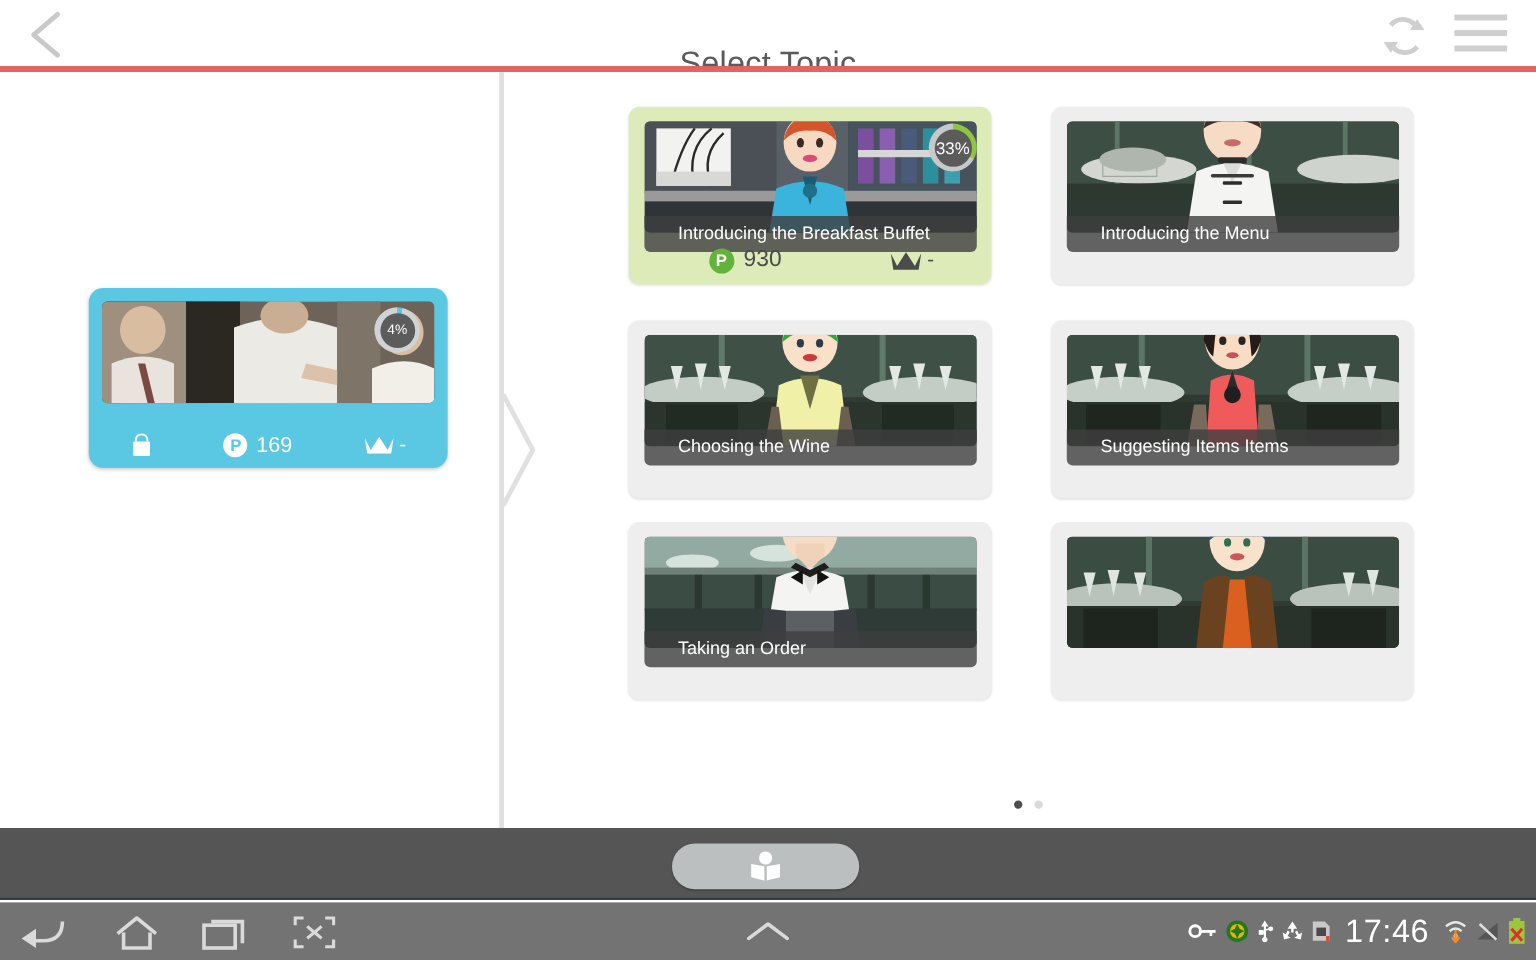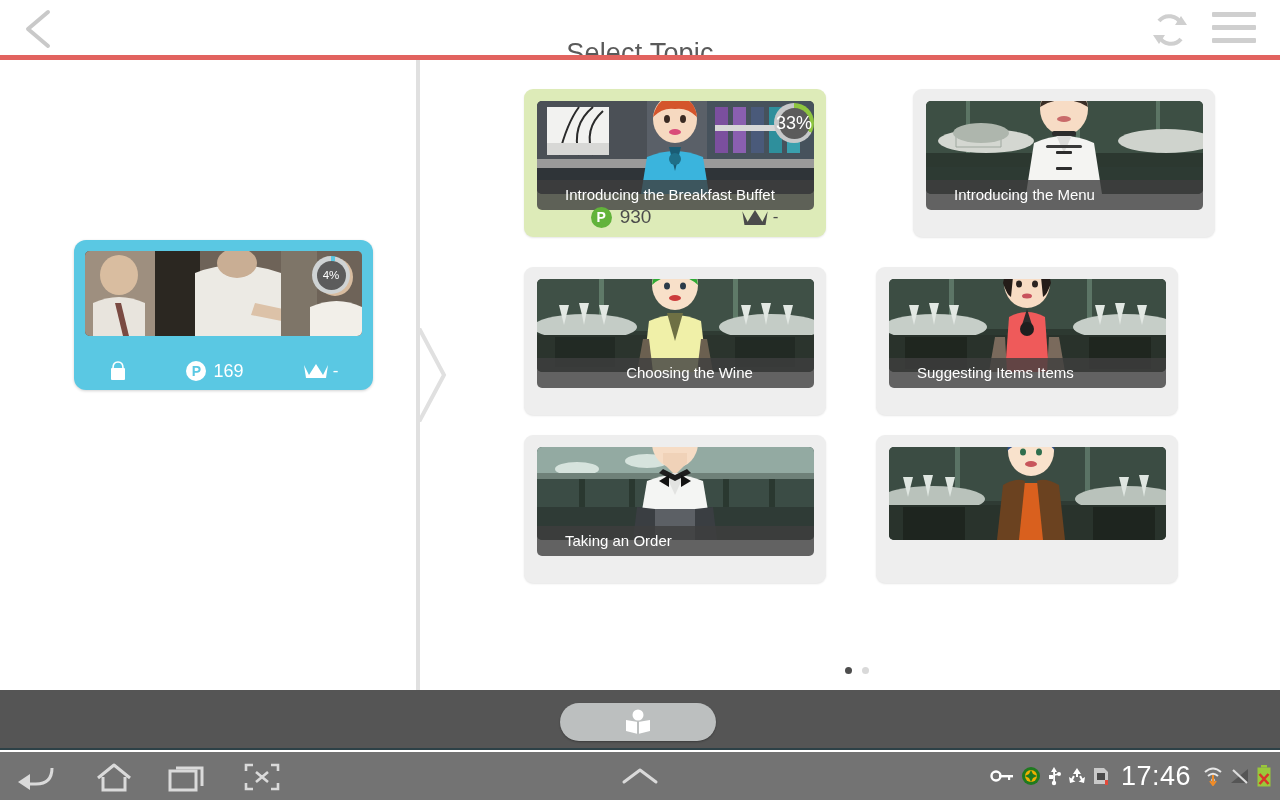--- a/index.html
+++ b/index.html
@@ -131,21 +131,21 @@
     padding-left: 28px; white-space: nowrap; overflow: hidden;
   }
   .topic-progress {
     position: absolute; right: 12px; top: 14px; width: 40px; height: 40px;
     border-radius: 50%;
     background: conic-gradient(#8ec63f 0deg 118.8deg, #c6c8c9 118.8deg 360deg);
     display: flex; align-items: center; justify-content: center;
   }
   .topic-progress .inner {
     width: 31px; height: 31px; border-radius: 50%;
-    background: #5b5b5b; color: #fff; font-size: 18px;
+    background: #5b5b5b; color: #fff; font-size: 14px;
     display: flex; align-items: center; justify-content: center;
   }
   .topic-footer {
     position: absolute; left: 13px; top: 112px; width: 277px; height: 32px;
     display: flex; align-items: center;
   }
   .tf-pts { width: 168px; display: flex; align-items: center; justify-content: center; }
   .tf-crown { width: 109px; display: flex; align-items: center; justify-content: center; }
   .pts-badge-green {
     width: 21px; height: 21px; border-radius: 50%;
@@ -319,21 +319,21 @@
         </div>
         <div class="tf-crown">
           <svg width="28" height="19" viewBox="0 0 26 18">
             <path d="M1 3 L6 13 L13 2 L20 13 L25 3 L23 16 L3 16 Z" fill="#4b4b4b"></path>
           </svg>
           <span class="crown-dash-dark">-</span>
         </div>
       </div>
     </div>
 
-    <div class="topic-card" style="left:352px; top:0px;margin-left:37px;">
+    <div class="topic-card" style="left:352px; top:0px;">
       <div class="topic-thumb">
         <svg width="277" height="93" viewBox="0 0 277 93">
           <rect width="277" height="93" fill="#334038"></rect>
           <rect x="0" y="0" width="277" height="55" fill="#3d4f44"></rect>
           <rect x="40" y="0" width="4" height="55" fill="#5c7565"></rect>
           <rect x="150" y="0" width="4" height="55" fill="#5c7565"></rect>
           <rect x="230" y="0" width="4" height="55" fill="#5c7565"></rect>
           <ellipse cx="60" cy="40" rx="48" ry="12" fill="#d4d7d1"></ellipse>
           <ellipse cx="240" cy="40" rx="48" ry="12" fill="#cfd3cd"></ellipse>
           <path d="M30 46 L75 46 L75 28 L30 28 Z" fill="none" stroke="#9fa89f" stroke-width="1"></path>
@@ -347,21 +347,21 @@
           <path d="M130 34 L138 52 L146 34 Z" fill="#dcdcda"></path>
           <rect x="126" y="30" width="24" height="5" rx="2" fill="#2c2c2c"></rect>
           <rect x="130" y="50" width="16" height="3" rx="1" fill="#2c2c2c"></rect>
           <rect x="130" y="66" width="16" height="3" rx="1" fill="#2c2c2c"></rect>
           <rect x="120" y="44" width="36" height="3" rx="1.5" fill="#3a3a3a"></rect>
         </svg>
       </div>
       <div class="topic-caption">Introducing the Menu</div>
     </div>
 
-    <div class="topic-card" style="left:0px; top:178px;text-align:center;">
+    <div class="topic-card" style="left:0px; top:178px;">
       <div class="topic-thumb">
         <svg width="277" height="93" viewBox="0 0 277 93">
           <rect width="277" height="93" fill="#2f3b33"></rect>
           <rect x="0" y="0" width="277" height="52" fill="#3f5046"></rect>
           <rect x="62" y="0" width="5" height="52" fill="#5f7a68"></rect>
           <rect x="196" y="0" width="5" height="52" fill="#5f7a68"></rect>
           <ellipse cx="48" cy="48" rx="52" ry="13" fill="#c4ccc6"></ellipse>
           <ellipse cx="234" cy="48" rx="52" ry="13" fill="#c4ccc6"></ellipse>
           <g fill="#e2e8e3">
             <path d="M22 26 L32 26 L29 38 L27 46 L25 38 Z"></path>

